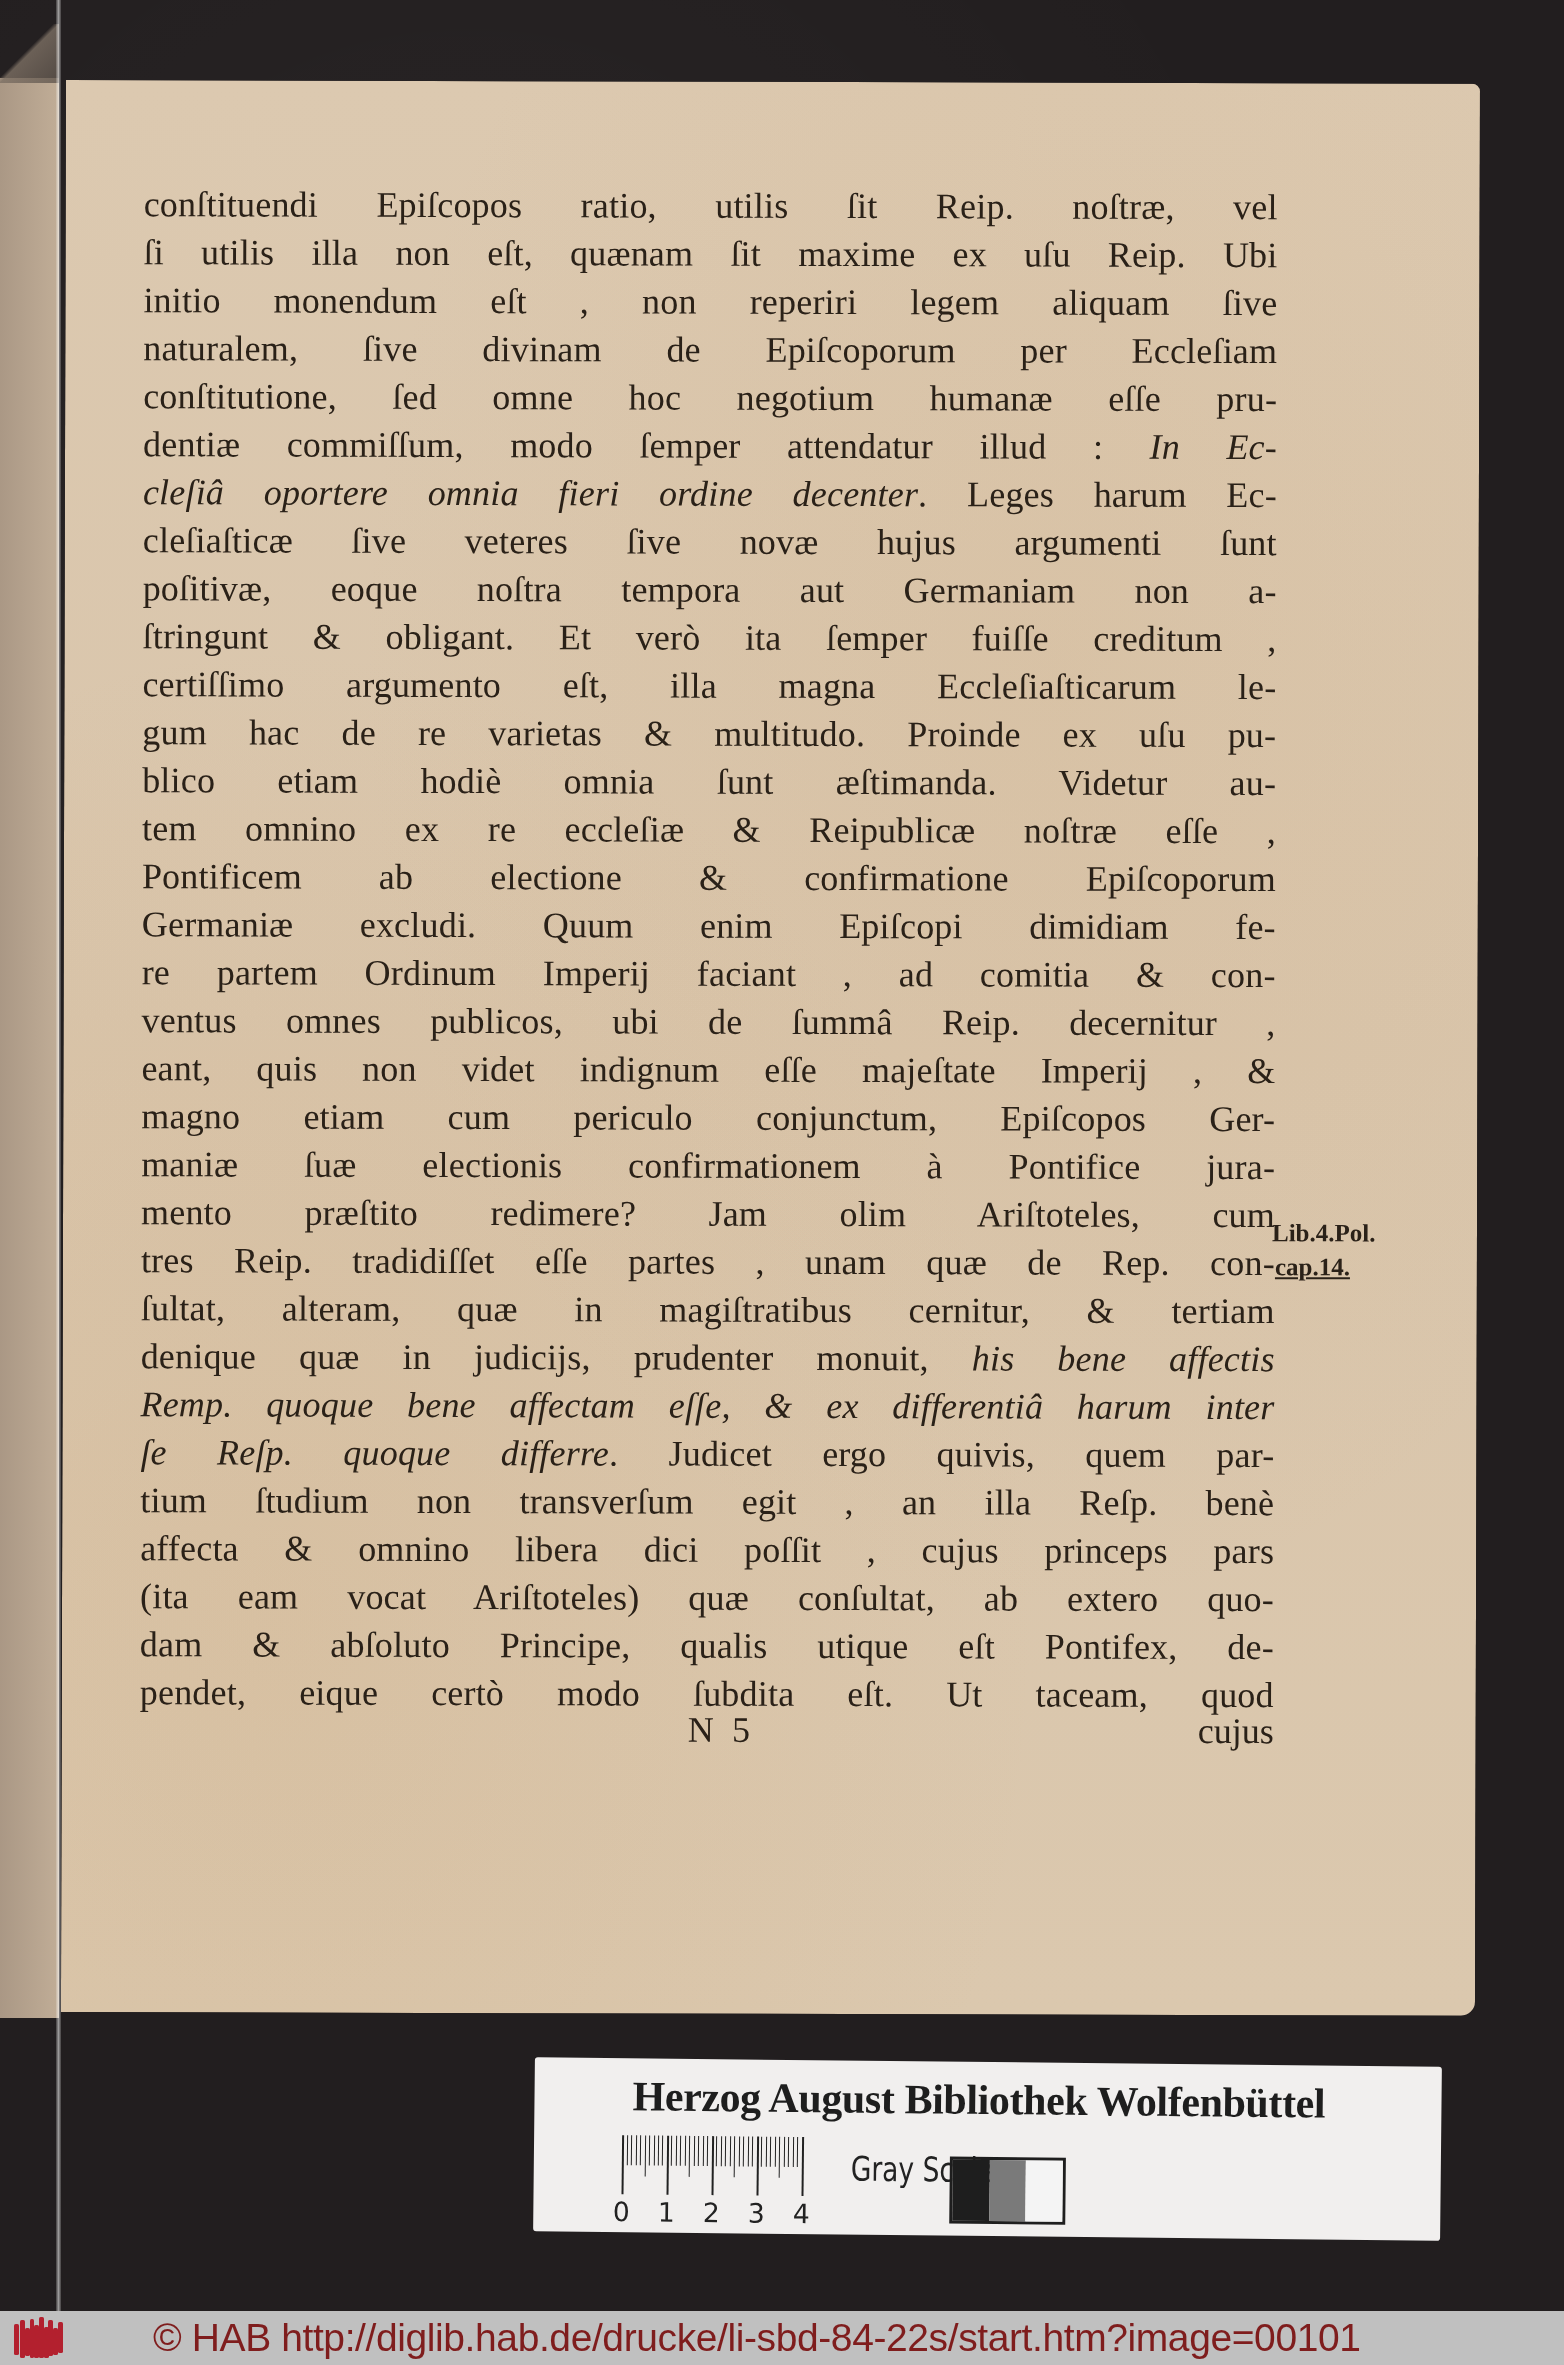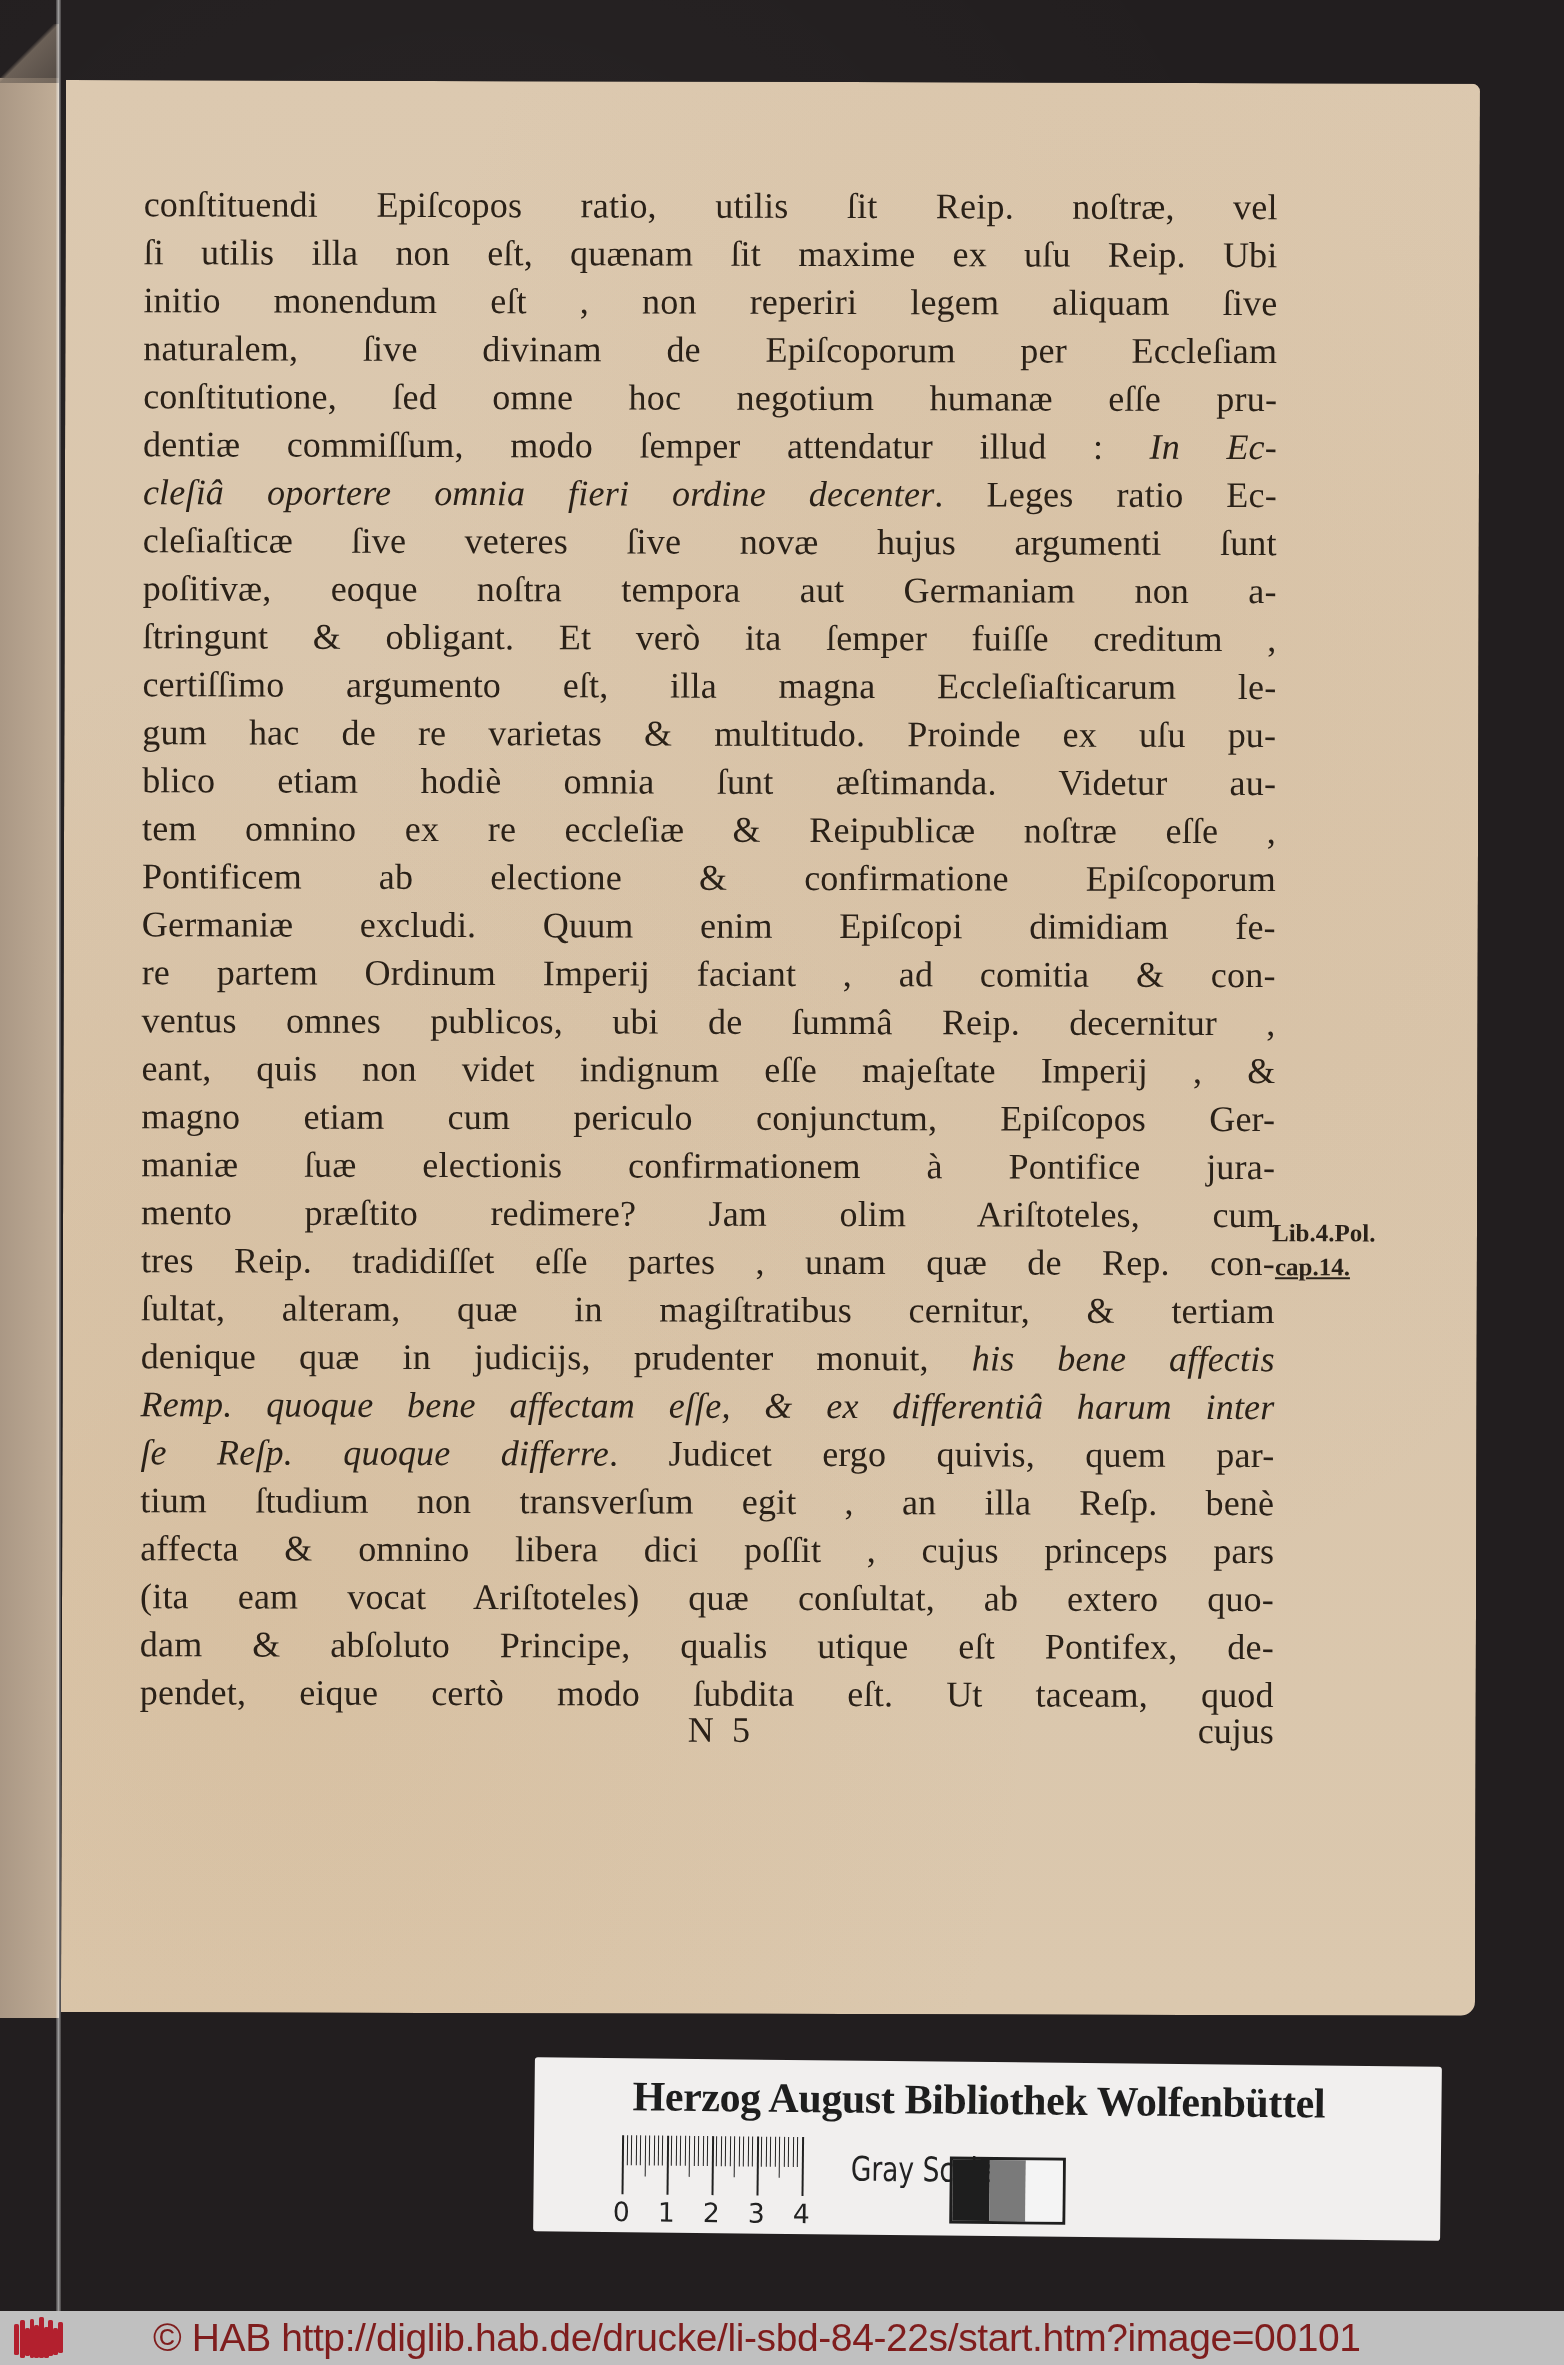--- a/index.html
+++ b/index.html
@@ -118,21 +118,21 @@
 <div class="left-flap-top"></div>
 
 <div class="page">
   <div class="text-block" id="text-block">
       <span class="line"><span>conſtituendi Epiſcopos ratio, utilis ſit Reip. noſtræ, vel</span></span>
       <span class="line"><span>ſi utilis illa non eſt, quænam ſit maxime ex uſu Reip.   Ubi</span></span>
       <span class="line"><span>initio monendum eſt , non reperiri legem aliquam ſive</span></span>
       <span class="line"><span>naturalem, ſive divinam de Epiſcoporum per Eccleſiam</span></span>
       <span class="line"><span>conſtitutione, ſed omne hoc negotium humanæ eſſe pru-</span></span>
       <span class="line"><span>dentiæ commiſſum, modo ſemper attendatur illud : </span><span class="it">In Ec-</span></span>
-      <span class="line"><span class="it">cleſiâ oportere omnia fieri ordine decenter</span><span>.   Leges ratio Ec-</span></span>
+      <span class="line"><span class="it">cleſiâ oportere omnia fieri ordine decenter</span><span>.   Leges harum Ec-</span></span>
       <span class="line"><span>cleſiaſticæ ſive veteres ſive novæ hujus argumenti ſunt</span></span>
       <span class="line"><span>poſitivæ, eoque noſtra tempora aut Germaniam non a-</span></span>
       <span class="line"><span>ſtringunt &amp; obligant.  Et verò ita ſemper fuiſſe creditum ,</span></span>
       <span class="line"><span>certiſſimo argumento eſt, illa magna Eccleſiaſticarum le-</span></span>
       <span class="line"><span>gum hac de re varietas &amp; multitudo.    Proinde ex uſu pu-</span></span>
       <span class="line"><span>blico etiam hodiè omnia ſunt æſtimanda.   Videtur au-</span></span>
       <span class="line"><span>tem omnino ex re eccleſiæ &amp; Reipublicæ noſtræ eſſe ,</span></span>
       <span class="line"><span>Pontificem ab electione &amp; confirmatione Epiſcoporum</span></span>
       <span class="line"><span>Germaniæ excludi.    Quum enim Epiſcopi dimidiam fe-</span></span>
       <span class="line"><span>re partem Ordinum Imperij faciant , ad comitia &amp; con-</span></span>

